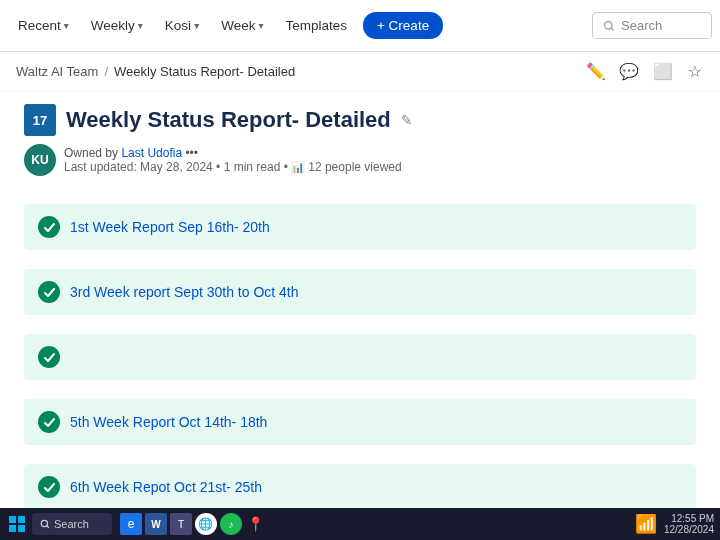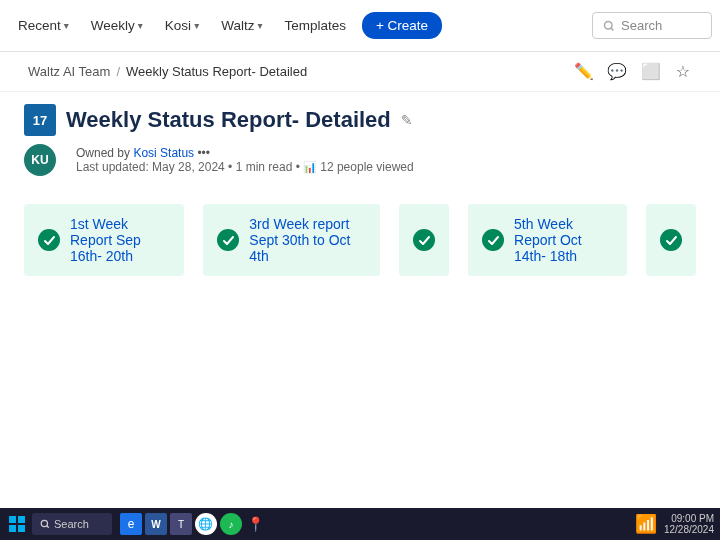--- a/index.html
+++ b/index.html
@@ -55,21 +55,21 @@
       font-size: 13px;
       cursor: text;
     }
     .search-box svg { opacity: 0.5; }
 
     
     .breadcrumb-bar {
       display: flex;
       align-items: center;
       justify-content: space-between;
-      padding: 8px 28px;
+      padding: 8px 16px;
       border-bottom: 1px solid #f0f0f0;
       height: 40px;
     }
     .breadcrumb {
       display: flex;
       align-items: center;
       gap: 6px;
       font-size: 13px;
       color: #555;
     }
@@ -126,21 +126,21 @@
     .page-title-edit-icon {
       color: #888;
       font-size: 14px;
       cursor: pointer;
     }
 
     
     .owner-row {
       display: flex;
       align-items: center;
-      gap: 20px;
+      gap: 8px;
       margin-bottom: 20px;
       margin-left: 0;
     }
     .avatar {
       width: 32px;
       height: 32px;
       border-radius: 50%;
       background: #1a7a6e;
       color: #fff;
       display: flex;
@@ -162,21 +162,21 @@
     .owner-dots { color: #555; cursor: pointer; }
     .meta-line {
       color: #666;
       font-size: 12px;
     }
     .meta-chart-icon { font-size: 11px; }
 
     
     .report-list {
       display: flex;
-      flex-direction: row;
+      flex-direction: column;
       gap: 19px;
       margin-top: 28px;
     }
     .report-item {
       display: flex;
       align-items: center;
       gap: 10px;
       padding: 12px 14px;
       background: #e6f9f0;
       border-radius: 4px;
@@ -268,21 +268,21 @@
   </div>
   <div class="nav-item">
     <span>Weekly</span>
     <span class="nav-chevron">▾</span>
   </div>
   <div class="nav-item">
     <span>Kosi</span>
     <span class="nav-chevron">▾</span>
   </div>
   <div class="nav-item">
-    <span>Waltz</span>
+    <span>Week</span>
     <span class="nav-chevron">▾</span>
   </div>
   <div class="nav-item">
     <span>Templates</span>
   </div>
   <div class="nav-create">
     <span>+ Create</span>
   </div>
   <div class="nav-spacer"></div>
   <div class="search-box">
@@ -316,21 +316,21 @@
     </div>
     <h1 class="page-title">Weekly Status Report- Detailed</h1>
     <span class="page-title-edit-icon">✎</span>
   </div>
 
   <div class="owner-row">
     <div class="avatar">KU</div>
     <div class="owner-meta">
       <div>
         <span>Owned by</span>
-        <a class="owner-name">Kosi Status</a>
+        <a class="owner-name">Last Udofia</a>
         <span class="owner-dots"> •••</span>
       </div>
       <div class="meta-line">
         <span>Last updated: May 28, 2024  •  1 min read  •</span>
         <span class="meta-chart-icon"> 📊</span>
         <span>12 people viewed</span>
       </div>
     </div>
   </div>
 
@@ -365,20 +365,21 @@
           </svg>
         </div>
         <span class="report-label">5th Week Report Oct 14th- 18th</span>
       </div>
       <div class="report-item">
         <div class="check-icon">
           <svg viewBox="0 0 13 13" fill="white">
             <polyline points="2,7 5,10 11,3" stroke="white" stroke-width="2" fill="none" stroke-linecap="round" stroke-linejoin="round"></polyline>
           </svg>
         </div>
+        <span class="report-label">6th Week Repot Oct 21st- 25th</span>
       </div>
     </div>
 
 </div>
 
 <div class="taskbar">
   <div class="taskbar-start">
     <svg width="16" height="16" viewBox="0 0 16 16">
       <rect x="0" y="0" width="7" height="7" fill="#00adef"></rect>
       <rect x="9" y="0" width="7" height="7" fill="#00adef"></rect>
@@ -409,17 +410,17 @@
     <div class="taskbar-app" style="background:#1db954;border-radius:50%;">
       <span style="color:#fff;font-size:10px;">♪</span>
     </div>
     <div class="taskbar-app">
       <span style="font-size:14px;">📍</span>
     </div>
   </div>
   <div class="taskbar-right">
     <span style="color:#ccc;font-size:18px;">📶</span>
     <div class="taskbar-time">
-      <div>09:00 PM</div>
+      <div>12:55 PM</div>
       <div>12/28/2024</div>
     </div>
   </div>
 </div>
 
 </body></html>

